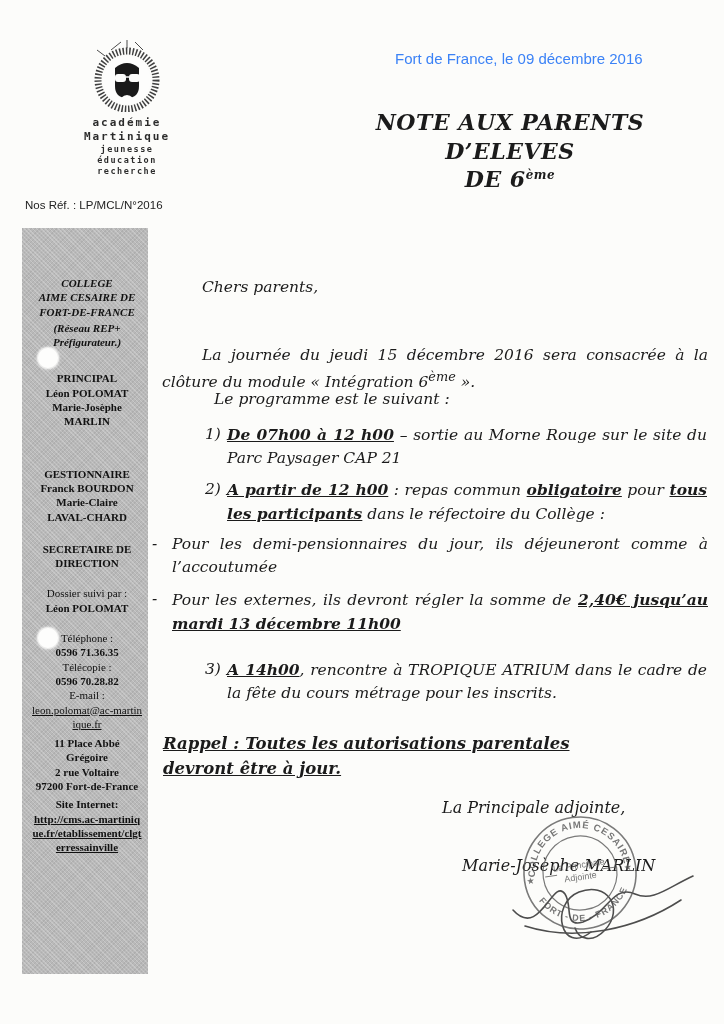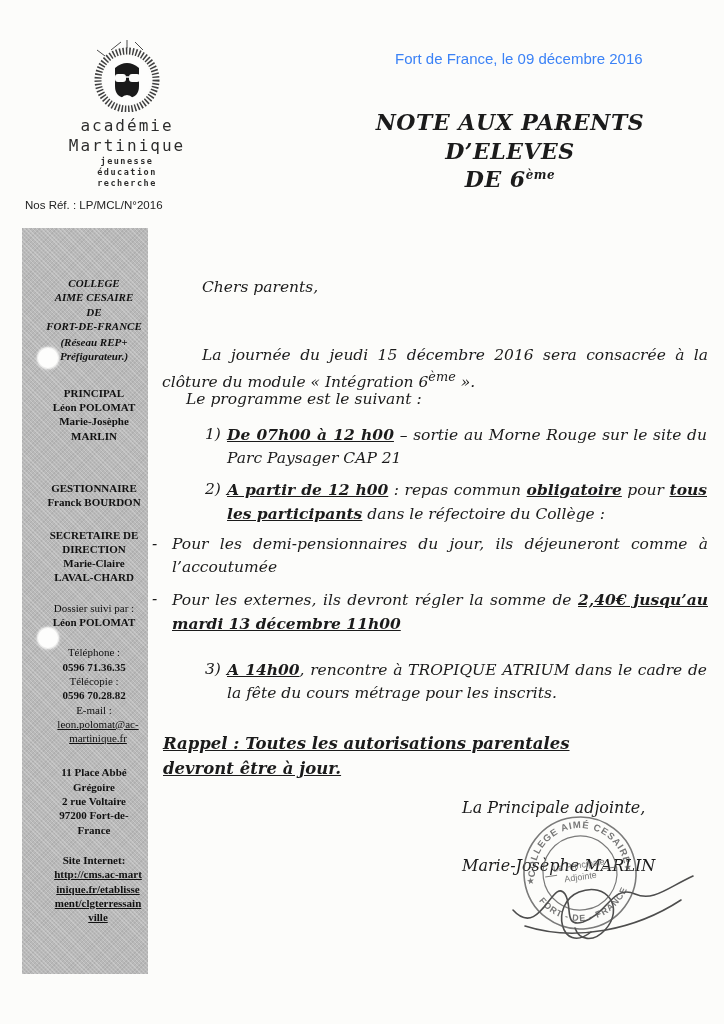--- a/index.html
+++ b/index.html
@@ -9,21 +9,21 @@
     font-family:"DejaVu Serif", serif;
   }
   
   .letterhead { position:absolute; left:60px; top:34px; width:134px; text-align:center; }
   .school-name {
     font-family:"DejaVu Sans", sans-serif; font-size:9.5px; line-height:1.45;
     white-space:pre-line; color:#2a2a2a;
   }
   .portrait { display:block; margin:6px auto 4px auto; }
   .academy { font-family:"DejaVu Sans Mono", monospace; color:#151515; }
-  .ac-big   { font-size:16px; font-weight:normal; letter-spacing:2px; line-height:1.25; opacity:.9; }
+  .ac-big   { font-size:11px; font-weight:bold; letter-spacing:2px; line-height:1.25; opacity:.9; }
   .ac-small { font-size:8.5px;  font-weight:bold; letter-spacing:1.5px; line-height:1.3;  opacity:.9; }
   .ref {
     position:absolute; left:25px; top:199px;
     font-family:"Liberation Sans", sans-serif; font-size:11.5px; color:#222;
   }
   .date {
     position:absolute; left:395px; top:50px;
     font-family:"Liberation Sans", sans-serif; font-size:15px; color:#3b82f6;
   }
   .doc-title {
@@ -31,56 +31,56 @@
     font-weight:bold; font-style:italic; font-size:22px; letter-spacing:.5px; line-height:1.3;
   }
   .doc-title sup { font-size:12px; }
   
   .sidebar {
     position:absolute; left:22px; top:228px; width:126px; height:746px;
     background-color:#b9b9b9;
     background-image:
       repeating-linear-gradient(45deg,  rgba(255,255,255,.22) 0 1px, transparent 1px 3px),
       repeating-linear-gradient(-45deg, rgba(0,0,0,.06)       0 1px, transparent 1px 3px);
-    box-sizing:border-box; padding:48px 6px 0 24px; text-align:center;
+    box-sizing:border-box; padding:48px 6px 0 10px; text-align:center;
     font-family:"Liberation Serif", serif; font-size:11px; line-height:1.3; color:#111;
   }
   .sb { white-space:pre-line; }
   .sb-it { font-style:italic; font-weight:bold; }
   .sb-b  { font-weight:bold; }
-  .u { text-decoration:underline;margin-left:8px; }
+  .u { text-decoration:underline; }
   .sb-wrap { word-break:break-all; }
   .hole {
     position:absolute; width:22px; height:22px; border-radius:50%;
     background:#fdfdfc; box-shadow: inset 0 0 0 1px rgba(0,0,0,.07), 0 0 3px rgba(255,255,255,.9);
   }
   
   .content {
     position:absolute; left:152px; top:0; width:556px;
     font-style:italic; font-size:15.5px; line-height:1.5; color:#1b1b1b;
   }
   .content .blk { position:absolute; }
   .salutation { top:276px; left:50px; }
   .para1 { top:328px; left:10px; width:546px; text-indent:40px; text-align:justify; }
-  .program { top:388px; left:34px; }
+  .program { top:388px; left:62px; }
   .item { left:53px; width:502px; display:flex; }
   .item .inum { width:22px; flex:none; }
   .item .itext { flex:1; text-align:justify; }
   .item1 { top:423px; } .item2 { top:478px; } .item3 { top:658px; }
   .dashrow { left:0; width:556px; display:flex; }
   .dashrow .dcol { width:20px; flex:none; }
   .dashrow .dtext { flex:1; text-align:justify; }
   .dash1 { top:533px; } .dash2 { top:588px; }
   .bu { font-weight:bold; text-decoration:underline; }
   .rappel {
     top:732px; left:11px; width:480px;
     font-weight:bold; font-size:16.5px; text-decoration:underline;
   }
   
-  .sig-role { position:absolute; left:462px; top:798px; font-style:italic; font-size:16px; }
+  .sig-role { position:absolute; left:442px; top:798px; font-style:italic; font-size:16px; }
   .sig-name { position:absolute; left:462px; top:856px; font-style:italic; font-size:16px; }
   .stamp, .sig-script { position:absolute; pointer-events:none; }
   .stamp { left:515px; top:808px; transform:rotate(-8deg); opacity:.8; }
   .sig-script { left:495px; top:838px; opacity:.85; }
   .stamp text { font-family:"Liberation Sans", sans-serif; fill:#555; }
 </style>
 </head>
 <body>
 
 <div class="page">
@@ -123,36 +123,36 @@
 AIME CESAIRE DE
 FORT-DE-FRANCE</div>
     <div class="sb sb-it" style="font-size:11px; margin-top:2px;">(Réseau REP+
 Préfigurateur.)</div>
     <div class="sb sb-b" style="margin-top:22px;">PRINCIPAL</div>
     <div class="sb sb-b">Léon POLOMAT</div>
     <div class="sb sb-b">Marie-Josèphe
 MARLIN</div>
     <div class="sb sb-b" style="margin-top:38px;">GESTIONNAIRE</div>
     <div class="sb sb-b">Franck BOURDON</div>
+    <div class="sb sb-b">Marie-Claire
+LAVAL-CHARD</div>
     <div class="sb sb-b" style="margin-top:18px;">SECRETAIRE DE
 DIRECTION</div>
-    <div class="sb sb-b">Marie-Claire
-LAVAL-CHARD</div>
     <div class="sb" style="margin-top:16px;">Dossier suivi par :</div>
     <div class="sb sb-b">Léon POLOMAT</div>
     <div class="sb" style="margin-top:16px;">Téléphone :</div>
     <div class="sb sb-b">0596 71.36.35</div>
     <div class="sb">Télécopie :</div>
     <div class="sb sb-b">0596 70.28.82</div>
     <div class="sb">E-mail :</div>
     <div class="sb u sb-wrap">leon.polomat@ac-martinique.fr</div>
-    <div class="sb sb-b" style="margin-top:20px;">11 Place Abbé Grégoire
+    <div class="sb sb-b" style="margin-top:5px;">11 Place Abbé Grégoire
 2 rue Voltaire
 97200 Fort-de-France</div>
-    <div class="sb sb-b" style="margin-top:16px;">Site Internet:</div>
+    <div class="sb sb-b" style="margin-top:4px;">Site Internet:</div>
     <div class="sb sb-b u sb-wrap">http://cms.ac-martinique.fr/etablissement/clgterressainville</div>
   </div>
 
   <div class="hole" style="left:37px; top:347px;"></div>
   <div class="hole" style="left:37px; top:627px;"></div>
 
   <div class="content">
     <div class="blk salutation">Chers parents,</div>
 
     <p class="blk para1"><span>La journée du jeudi 15 décembre 2016 sera consacrée à la clôture du module « Intégration 6</span><sup>ème</sup><span> ».</span></p>

